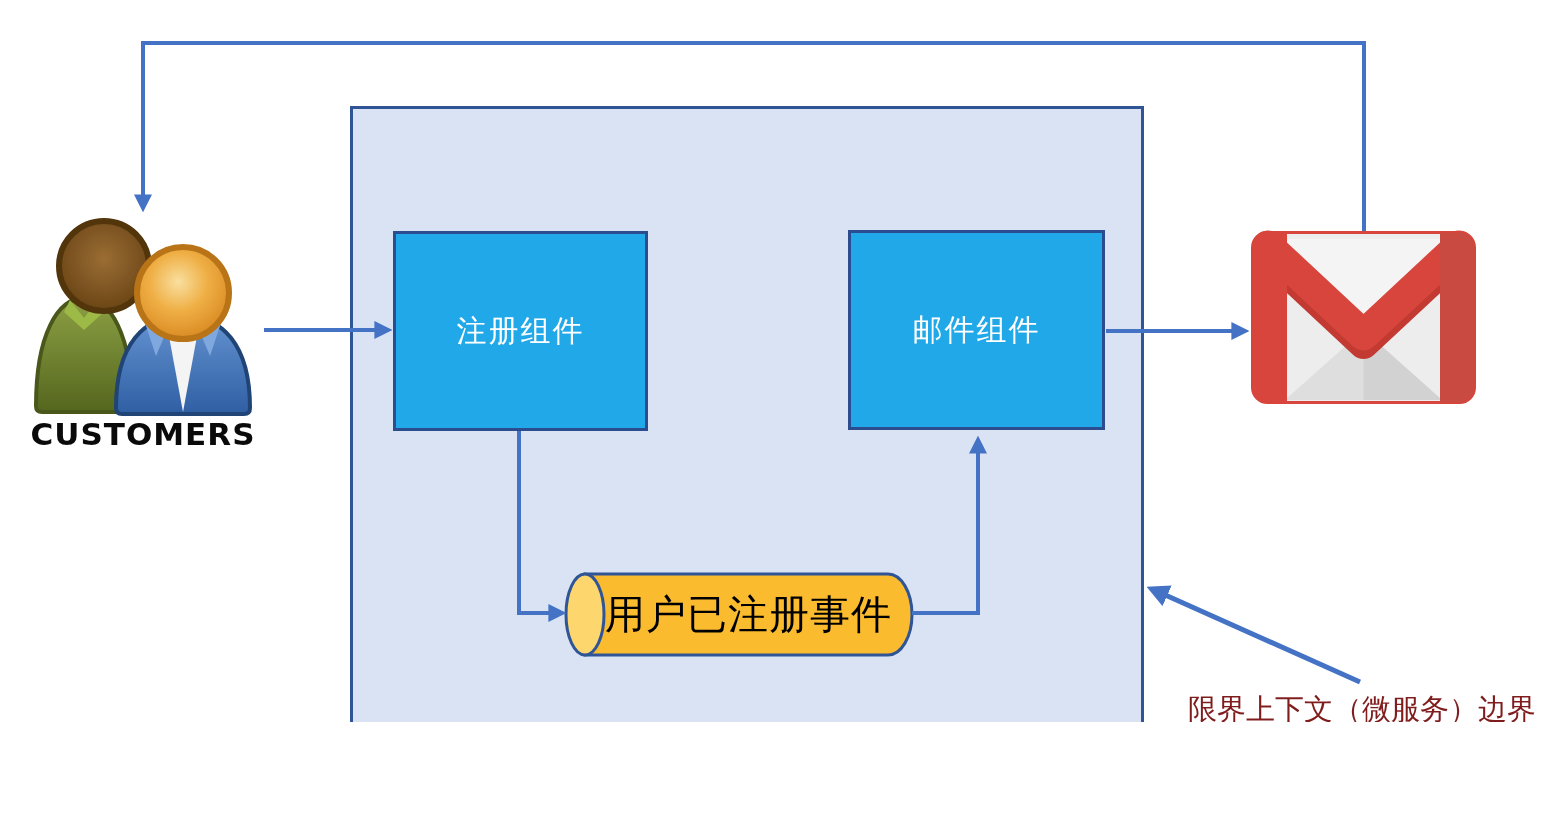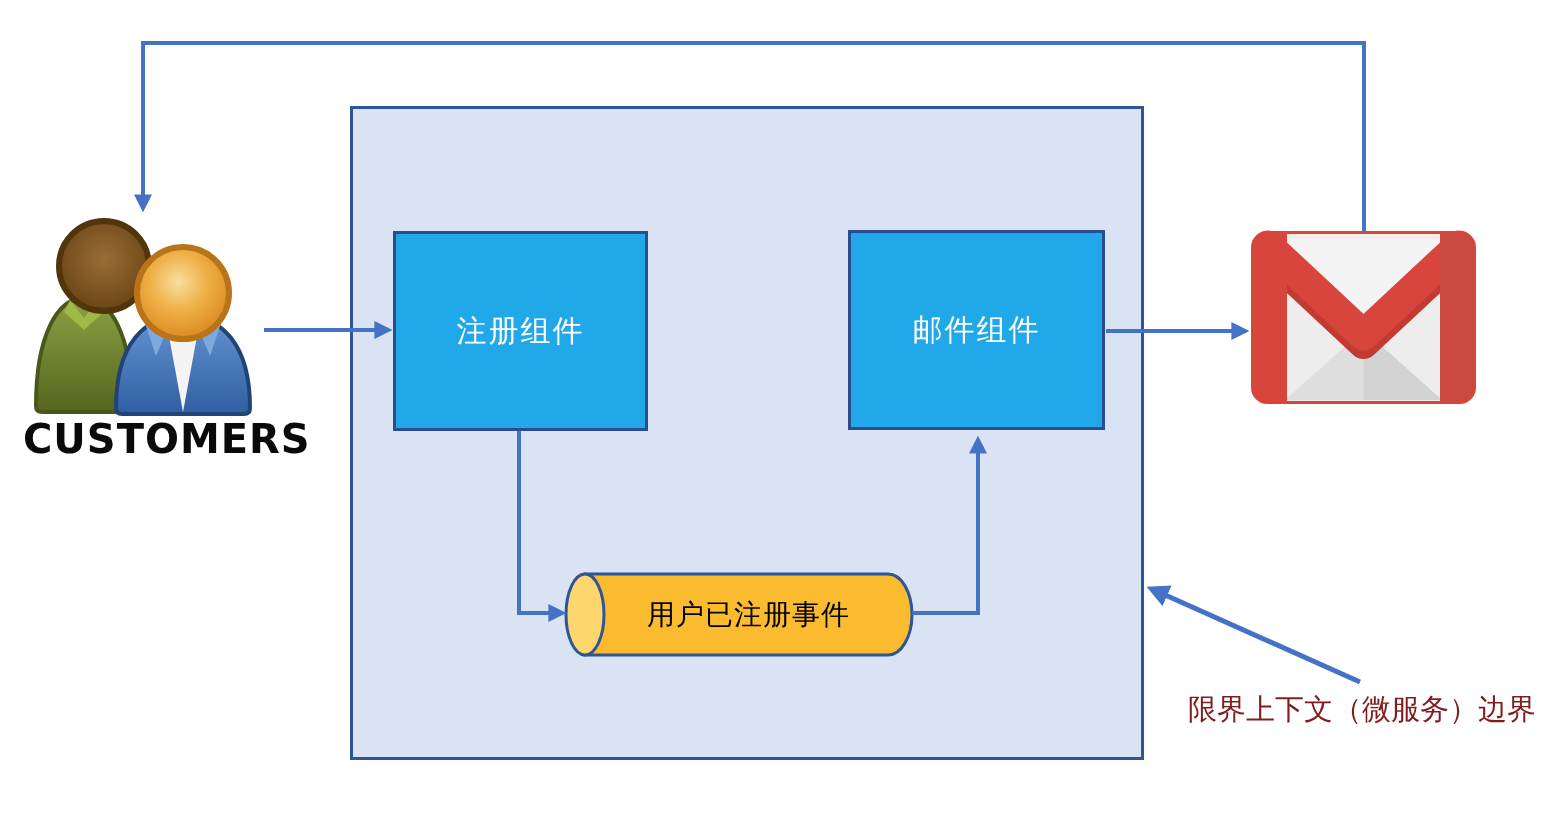--- a/index.html
+++ b/index.html
@@ -1,18 +1,18 @@
 <!DOCTYPE html>
 <html><head>
 <meta charset="utf-8">
 <style>
   html,body{margin:0;padding:0;background:#ffffff;}
   .canvas{
     position:relative;
-    width:1554px;height:822px;
+    width:1554px;height:722px;
     background:#ffffff;
     overflow:hidden;
     font-family:"DejaVu Sans","Liberation Sans",sans-serif;
   }
   
   .bounded-context{
     position:absolute;
     left:350px;top:106px;width:794px;height:654px;
     background:#DAE3F3;
     border:3px solid #2F5597;
@@ -34,28 +34,28 @@
   .component.mail{left:848px;top:230px;width:257px;}
   
   .layer{
     position:absolute;left:0;top:0;width:1554px;height:822px;
     pointer-events:none;
   }
   .cyl-label{
     position:absolute;
     left:585px;top:574px;width:327px;height:81px;
     display:flex;align-items:center;justify-content:center;
-    color:#000000;font-size:28px;letter-spacing:1px;
+    color:#000000;font-size:40px;letter-spacing:1px;
     white-space:nowrap;
   }
   .customers-label{
     position:absolute;
     left:23px;top:416px;width:240px;
     text-align:center;
-    color:#0a0a0a;font-size:40px;font-weight:bold;letter-spacing:1px;
+    color:#0a0a0a;font-size:31px;font-weight:bold;letter-spacing:1px;
   }
   .boundary-label{
     position:absolute;
     left:1188px;top:690px;width:366px;
     color:#7f1d1d;font-size:29px;
     white-space:nowrap;
   }
 </style>
 </head>
 <body>

